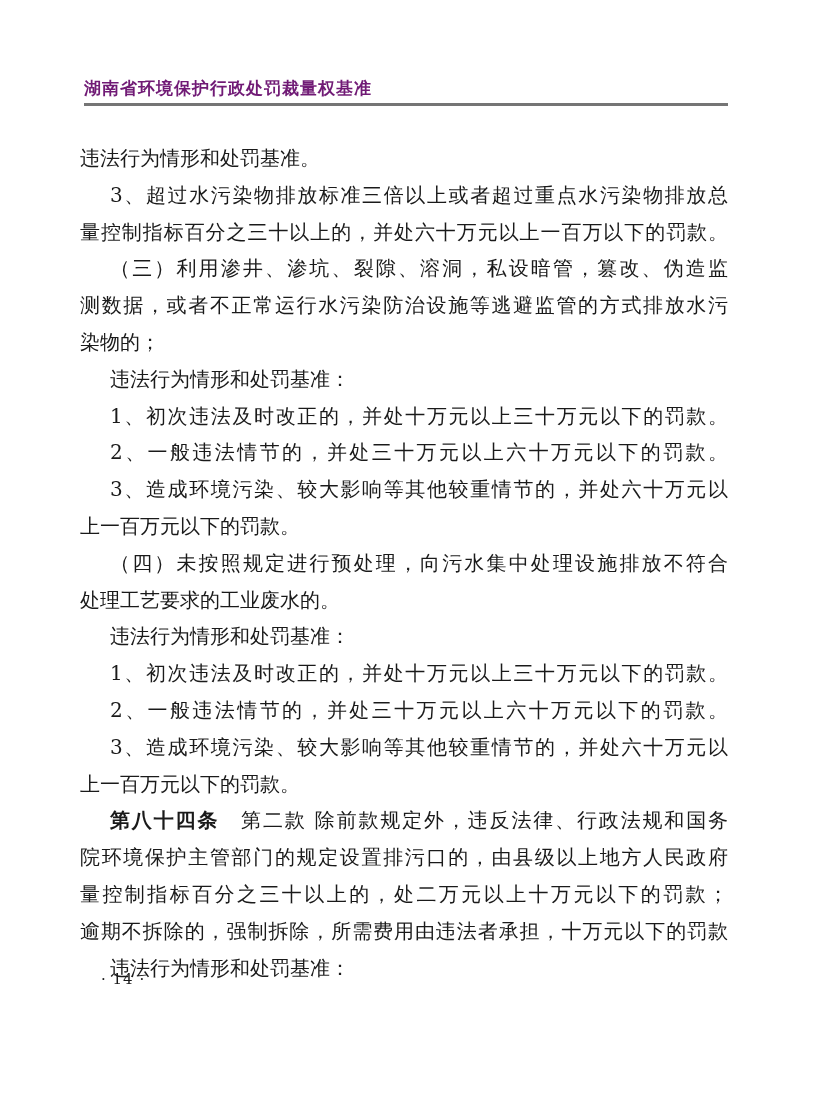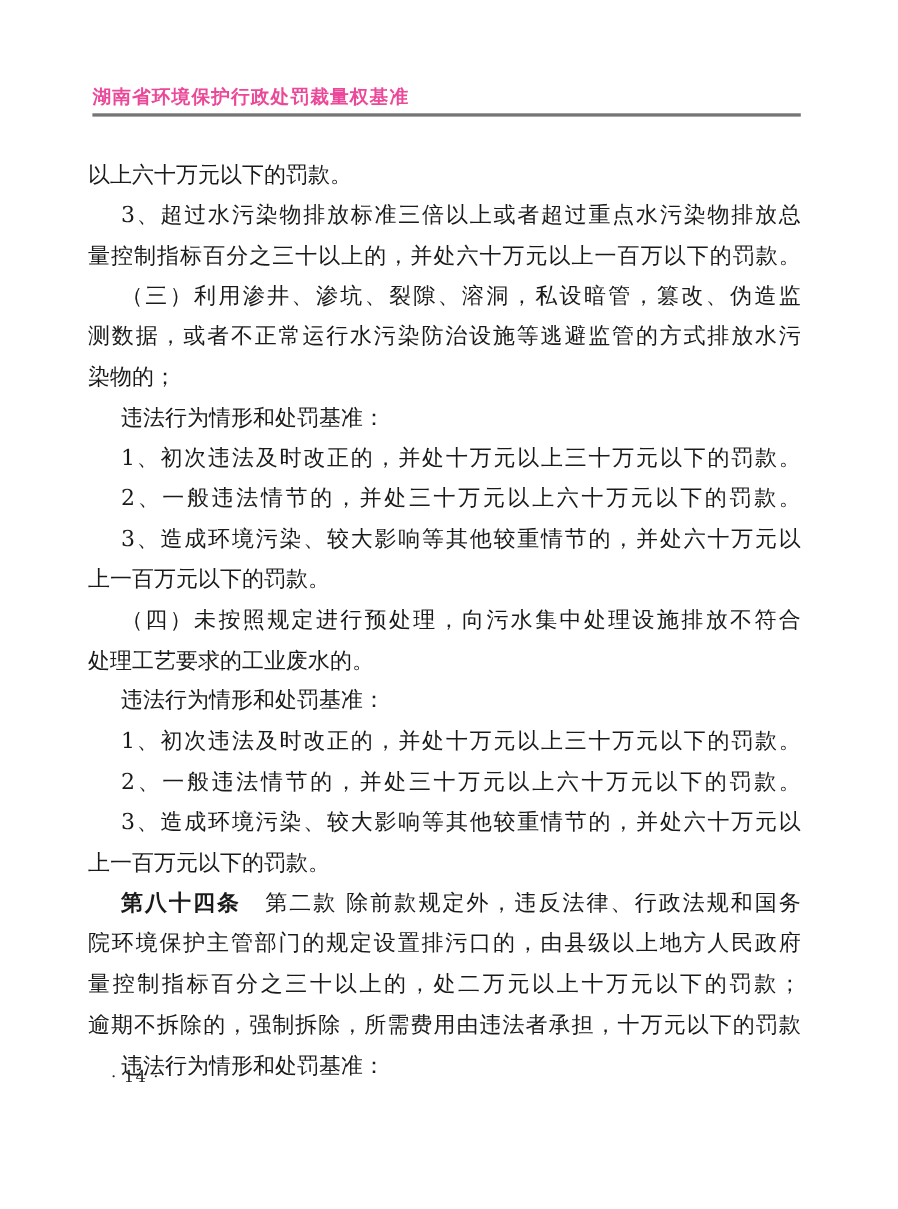--- a/index.html
+++ b/index.html
@@ -17,21 +17,21 @@
     color: #1a1a1a;
   }
   .header-title {
     position: absolute;
     left: 84px;
     top: 77px;
     font-family: "DejaVu Sans", "Liberation Sans", sans-serif;
     font-weight: bold;
     font-size: 17px;
     letter-spacing: 1px;
-    color: #ec4899;
+    color: #701a75;
     white-space: nowrap;
   }
   .header-rule {
     position: absolute;
     left: 84px;
     top: 103px;
     width: 644px;
     height: 3px;
     background: #757575;
   }
@@ -68,21 +68,21 @@
     white-space: nowrap;
   }
 </style>
 </head>
 <body>
 
 <div class="page">
   <div class="header-title">湖南省环境保护行政处罚裁量权基准</div>
   <div class="header-rule"></div>
   <div class="body-text" id="body-text">
-      <div class="line"><span class="seg">以上六十万元以下的罚款。</span></div>
+      <div class="line"><span class="seg">违法行为情形和处罚基准。</span></div>
       <div class="line indent fill"><span class="seg">3、超过水污染物排放标准三倍以上或者超过重点水污染物排放总</span></div>
       <div class="line fill"><span class="seg">量控制指标百分之三十以上的，并处六十万元以上一百万以下的罚款。</span></div>
       <div class="line indent fill"><span class="seg">（三）利用渗井、渗坑、裂隙、溶洞，私设暗管，篡改、伪造监</span></div>
       <div class="line fill"><span class="seg">测数据，或者不正常运行水污染防治设施等逃避监管的方式排放水污</span></div>
       <div class="line"><span class="seg">染物的；</span></div>
       <div class="line indent"><span class="seg">违法行为情形和处罚基准：</span></div>
       <div class="line indent fill"><span class="seg">1、初次违法及时改正的，并处十万元以上三十万元以下的罚款。</span></div>
       <div class="line indent fill"><span class="seg">2、一般违法情节的，并处三十万元以上六十万元以下的罚款。</span></div>
       <div class="line indent fill"><span class="seg">3、造成环境污染、较大影响等其他较重情节的，并处六十万元以</span></div>
       <div class="line"><span class="seg">上一百万元以下的罚款。</span></div>

